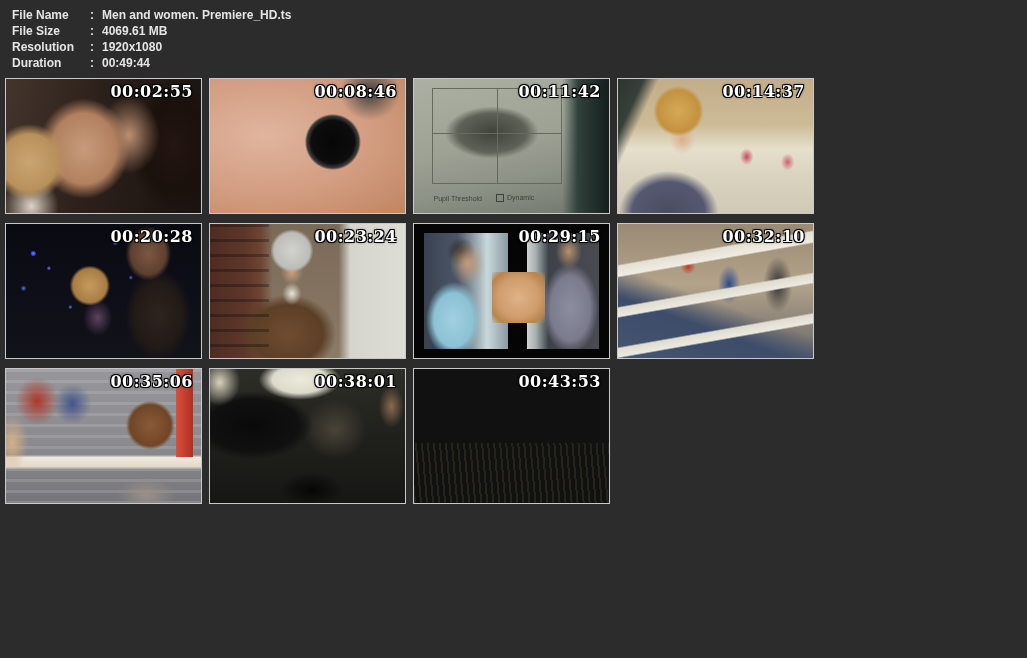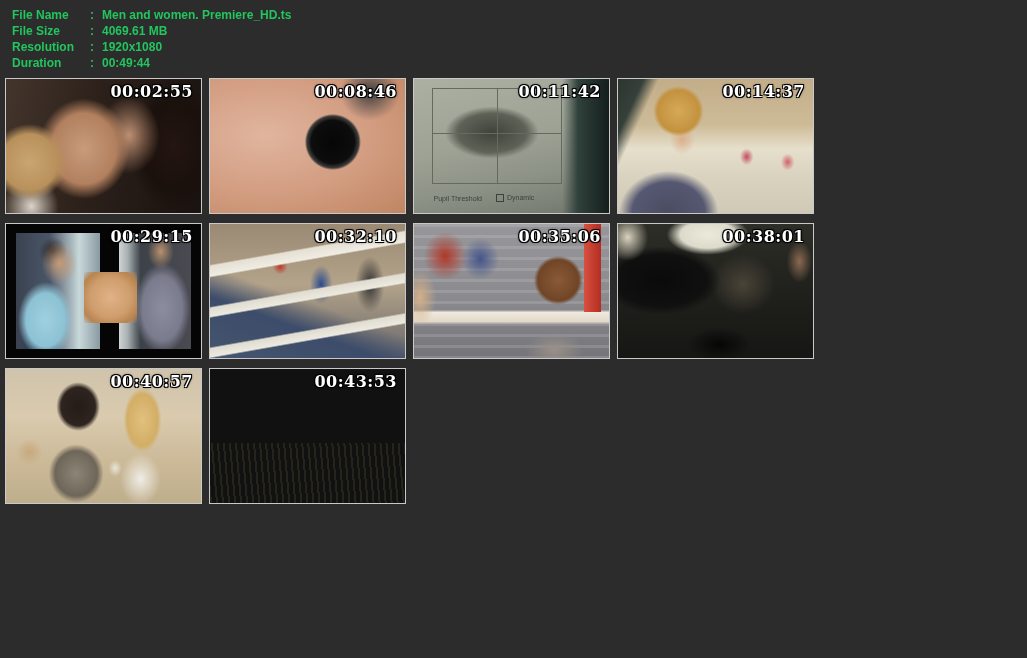--- a/index.html
+++ b/index.html
@@ -5,21 +5,21 @@
   html,body{margin:0;padding:0;}
   body{
     width:1027px;height:658px;position:relative;overflow:hidden;
     background:#2c2c2c;
     font-family:"Liberation Sans",sans-serif;
   }
   
   .header{position:absolute;left:12px;top:7px;}
   .info-row{display:grid;grid-template-columns:78px 12px auto;line-height:16px;}
   .info-row span{
-    color:#22c55e;font-size:12px;font-weight:bold;white-space:pre;
+    color:#e5e5e5;font-size:12px;font-weight:bold;white-space:pre;
   }
   
   .grid{
     position:absolute;left:5px;top:78px;width:809px;
     display:grid;grid-template-columns:repeat(4,1fr);
     column-gap:7px;row-gap:9px;grid-auto-rows:136px;
   }
   .thumb{
     position:relative;border:1px solid #c9c9c9;box-sizing:border-box;
     background:#111;overflow:hidden;margin:0;
@@ -236,21 +236,29 @@
     </div>
     <span class="ts">00:11:42</span>
   </figure>
 
   <figure class="thumb t5">
     <div class="art" title="Young man with round sunglasses and plaid shirt on pedestrian street"></div>
     <span class="ts">00:14:37</span>
   </figure>
 
 
-
+  <figure class="thumb t7">
+    <div class="art" title="Dark nightclub with blue lights, blonde woman laughing"></div>
+    <span class="ts">00:20:28</span>
+  </figure>
+
+  <figure class="thumb t8">
+    <div class="art" title="Gray-haired man in brown jacket, shelves left, white kitchen right"></div>
+    <span class="ts">00:23:24</span>
+  </figure>
 
 
   <figure class="thumb t10">
     <div class="art" title="Split screen: two men in cars with fist close-up between">
       <div class="pL"></div>
       <div class="pR"></div>
       <div class="fist"></div>
     </div>
     <span class="ts">00:29:15</span>
   </figure>
@@ -265,24 +273,20 @@
       <div class="pole"></div>
     </div>
     <span class="ts">00:35:06</span>
   </figure>
 
   <figure class="thumb t13">
     <div class="art" title="Dark close-up of camera equipment in vehicle"></div>
     <span class="ts">00:38:01</span>
   </figure>
 
-  <figure class="thumb t14">
-    <div class="art" title="Dark-haired and blonde women talking at bright outdoor cafe"></div>
-    <span class="ts">00:40:57</span>
-  </figure>
 
   <figure class="thumb t15">
     <div class="art" title="Men walking through field under bright sky"></div>
     <span class="ts">00:43:53</span>
   </figure>
 
 
 </div>
 
 </body></html>

